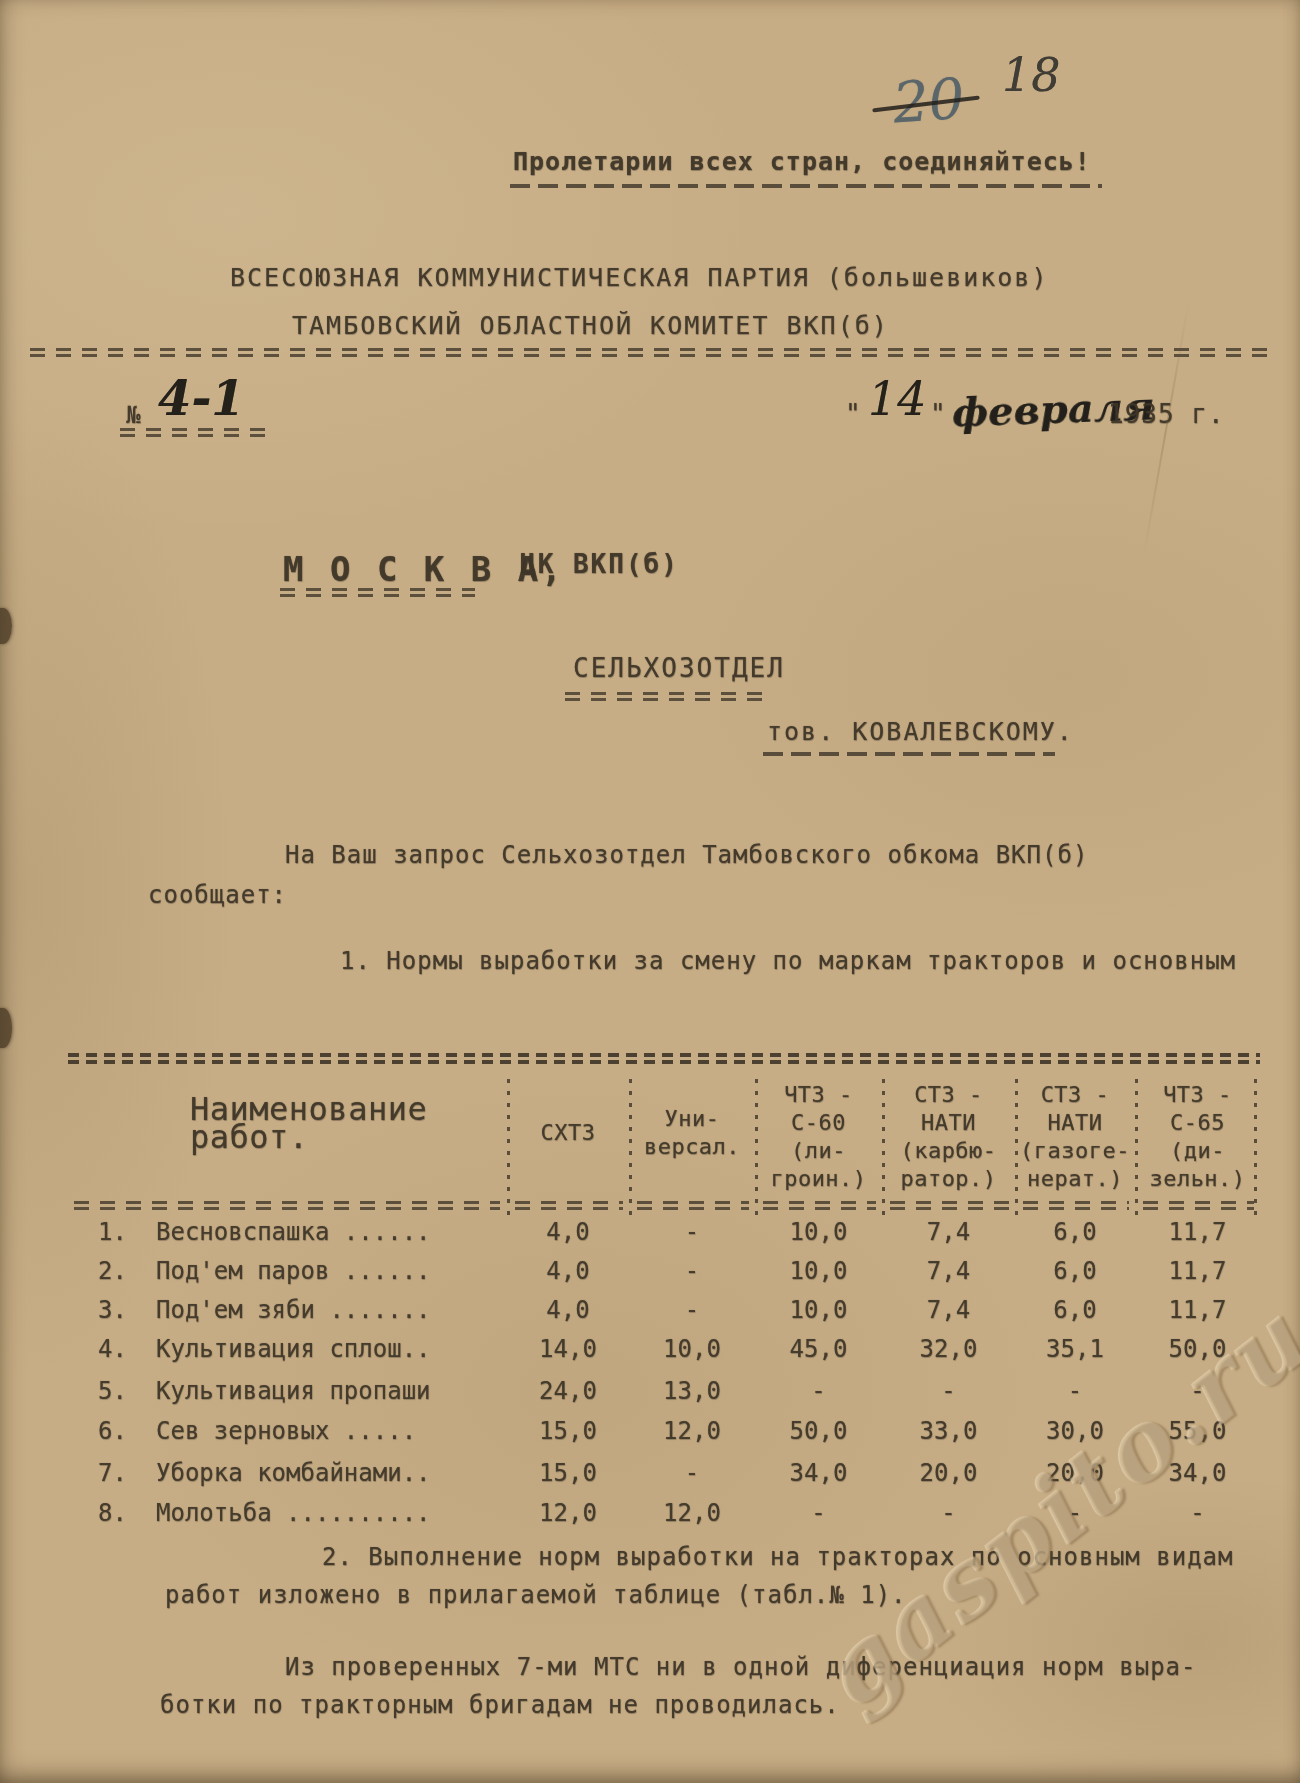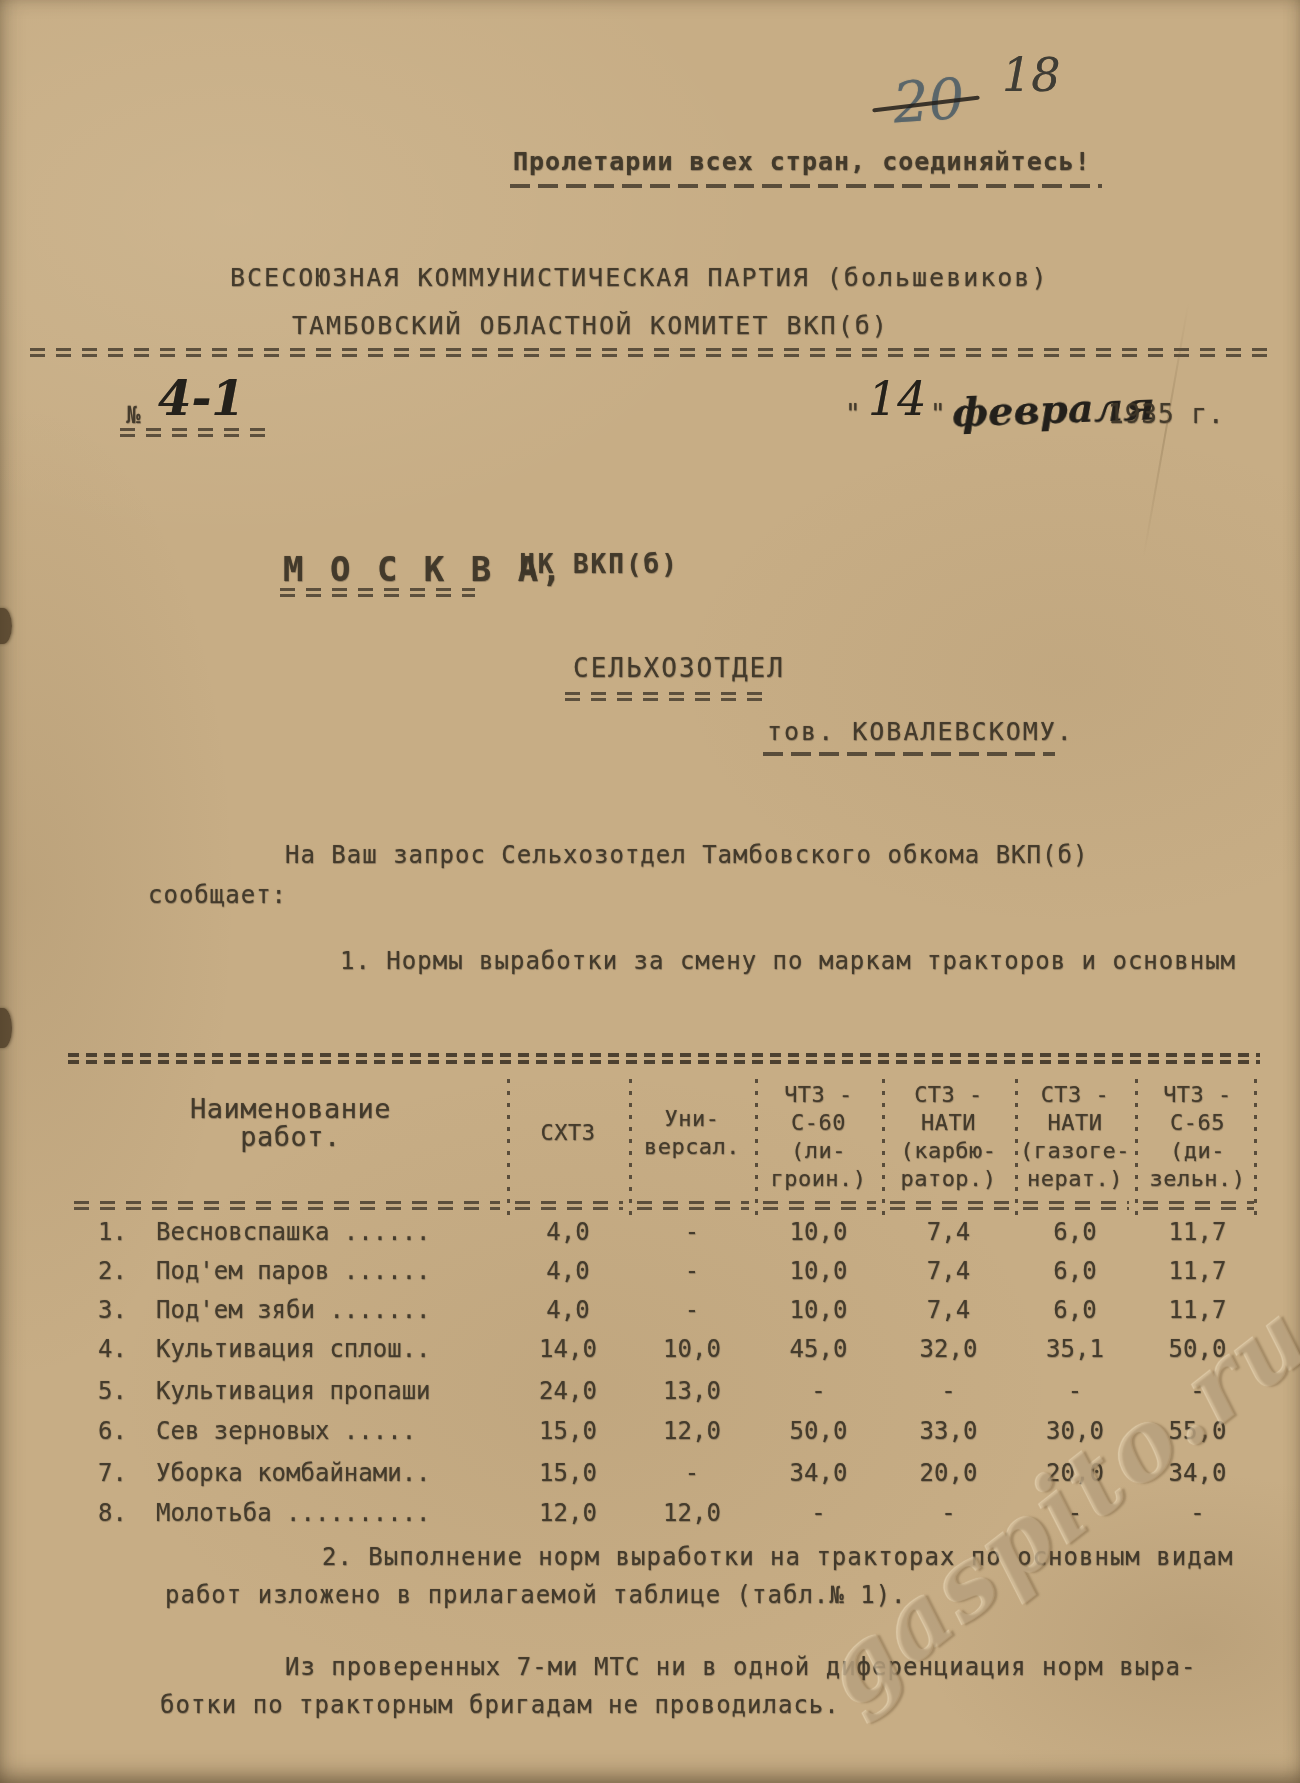--- a/index.html
+++ b/index.html
@@ -109,21 +109,21 @@
     <div class="tborder" style="left:0;top:0;width:1192px;"></div>
 
     <div class="dotv" style="left:439px;top:26px;height:144px;"></div>
     <div class="dotv" style="left:561px;top:26px;height:144px;"></div>
     <div class="dotv" style="left:687px;top:26px;height:144px;"></div>
     <div class="dotv" style="left:814px;top:26px;height:144px;"></div>
     <div class="dotv" style="left:947px;top:26px;height:144px;"></div>
     <div class="dotv" style="left:1067px;top:26px;height:144px;"></div>
     <div class="dotv" style="left:1186px;top:26px;height:144px;"></div>
 
-    <div class="hcell typed" style="left:122px;top:42px;text-align:center;font-size:27px;">Наименование
+    <div class="hcell typed" style="left:122px;top:42px;text-align:left;font-size:32px;">Наименование
 работ.</div>
     <div class="hcell typed" style="left:439px;top:66px;width:122px;">СХТЗ</div>
     <div class="hcell typed" style="left:561px;top:52px;width:126px;">Уни-
 версал.</div>
     <div class="hcell typed" style="left:687px;top:28px;width:127px;">ЧТЗ -
 С-60
 (ли-
 гроин.)</div>
     <div class="hcell typed" style="left:814px;top:28px;width:133px;">СТЗ -
 НАТИ

